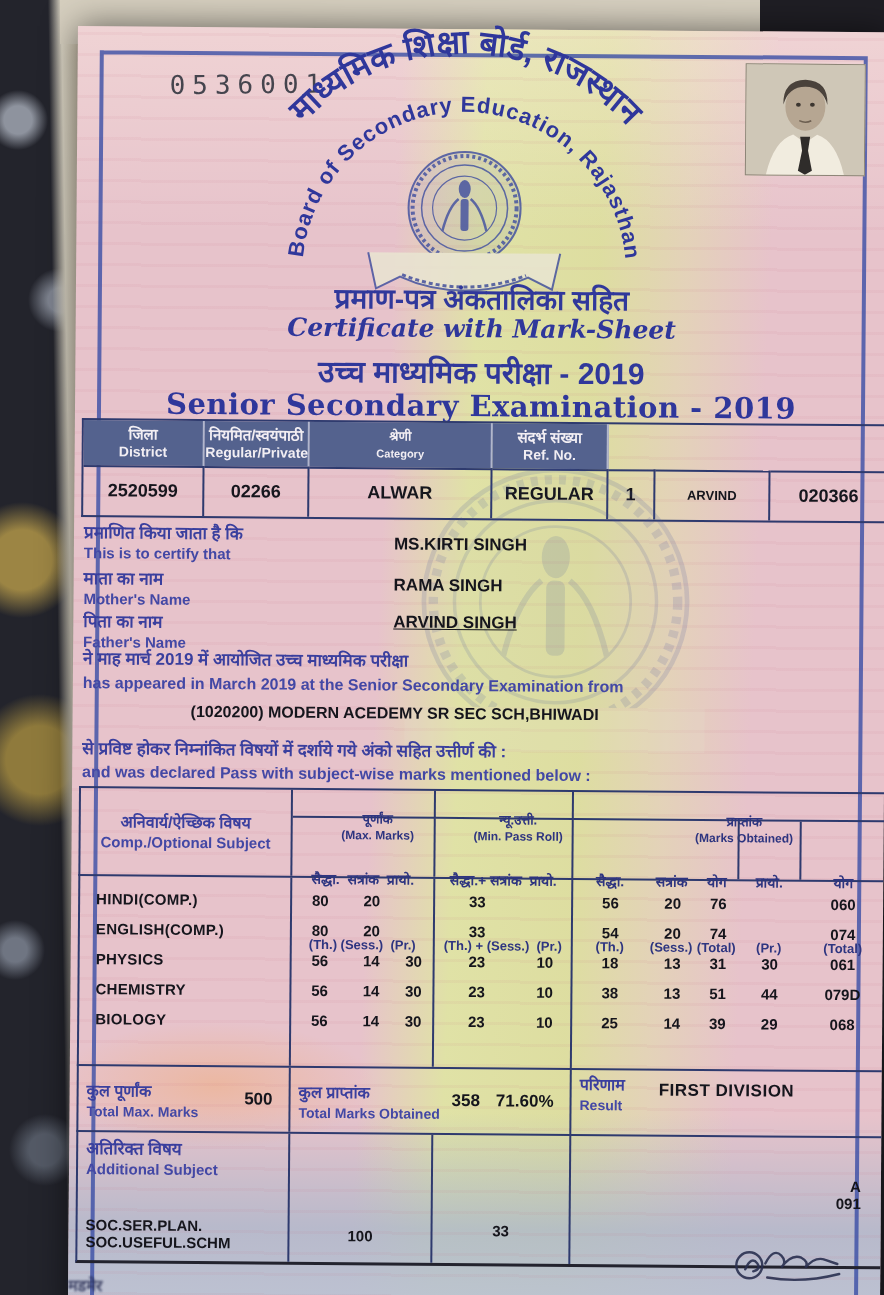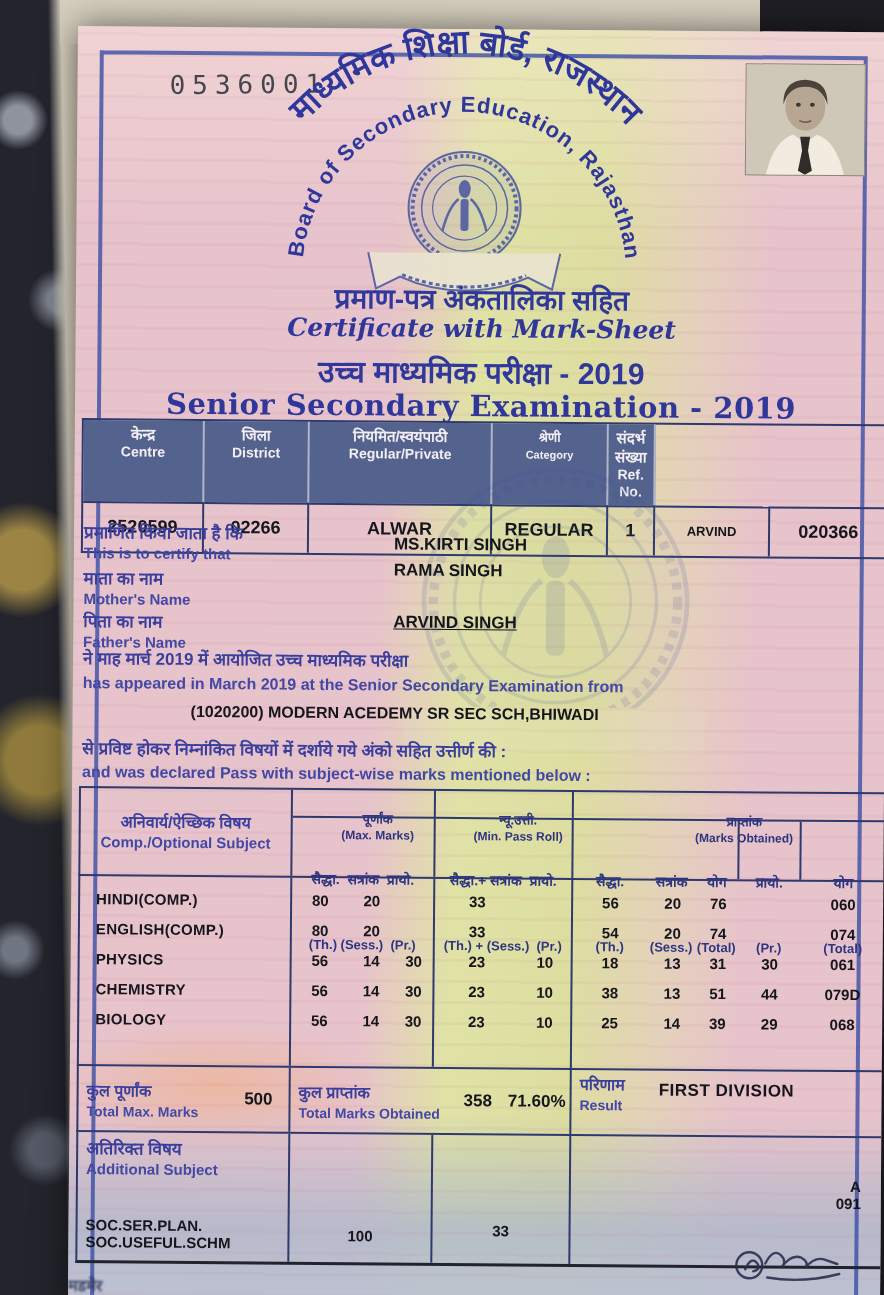--- a/index.html
+++ b/index.html
@@ -155,24 +155,20 @@
   </div>
 
   <div class="hline t-hi1">प्रमाण-पत्र अंकतालिका सहित</div>
   <div class="hline t-en1">Certificate with Mark-Sheet</div>
   <div class="hline t-hi2">उच्च माध्यमिक परीक्षा - 2019</div>
   <div class="hline t-en2">Senior Secondary Examination - 2019</div>
 
   <div class="it">
     <div class="ith">
       <div>
-        <div class="h1">केन्द्र</div>
-        <div class="h2">Centre</div>
-      </div>
-      <div>
         <div class="h1">जिला</div>
         <div class="h2">District</div>
       </div>
       <div>
         <div class="h1">नियमित/स्वयंपाठी</div>
         <div class="h2">Regular/Private</div>
       </div>
       <div class="sm">
         <div class="h1">श्रेणी</div>
         <div class="h2">Category</div>
@@ -200,21 +196,21 @@
   <div class="lab" style="top:496px;">
     <div class="lhi">प्रमाणित किया जाता है कि</div>
     <div class="len">This is to certify that</div>
   </div>
   <div class="nameval val" style="top:506px;">MS.KIRTI SINGH</div>
 
   <div class="lab" style="top:542px;">
     <div class="lhi">माता का नाम</div>
     <div class="len">Mother's Name</div>
   </div>
-  <div class="nameval val" style="top:532px;">RAMA SINGH</div>
+  <div class="nameval val" style="top:547px;">RAMA SINGH</div>
 
   <div class="lab" style="top:585px;">
     <div class="lhi">पिता का नाम</div>
     <div class="len">Father's Name</div>
   </div>
   <div class="nameval val" style="top:584px;text-decoration:underline;">ARVIND SINGH</div>
 
   <div class="lab lhi" style="top:622px;">ने माह मार्च 2019 में आयोजित उच्च माध्यमिक परीक्षा</div>
   <div class="lab len" style="top:647px;font-size:16px;">has appeared in March 2019 at the Senior Secondary Examination from</div>
   <div class="lab val" style="top:676px;left:118px;font-size:16px;">(1020200) MODERN ACEDEMY SR SEC SCH,BHIWADI</div>
@@ -377,21 +373,21 @@
           <div class="len">Total Max. Marks</div>
         </div>
         <span class="val bigval" style="margin-left:auto;margin-right:16px;">500</span>
       </div>
       <div class="tc2">
         <div class="lblk">
           <div class="lhi">कुल प्राप्तांक</div>
           <div class="len">Total Marks Obtained</div>
         </div>
         <span class="val bigval" style="margin-left:auto;">358</span>
-        <span class="val bigval" style="margin-left:16px;margin-right:4px;">71.60%</span>
+        <span class="val bigval" style="margin-left:16px;margin-right:16px;">71.60%</span>
       </div>
       <div style="align-items:flex-start;">
         <div class="lblk">
           <div class="lhi">परिणाम</div>
           <div class="len">Result</div>
         </div>
         <span class="val" style="font-size:17px;margin-left:34px;margin-top:10px;letter-spacing:.5px;">FIRST DIVISION</span>
       </div>
     </div>
 

